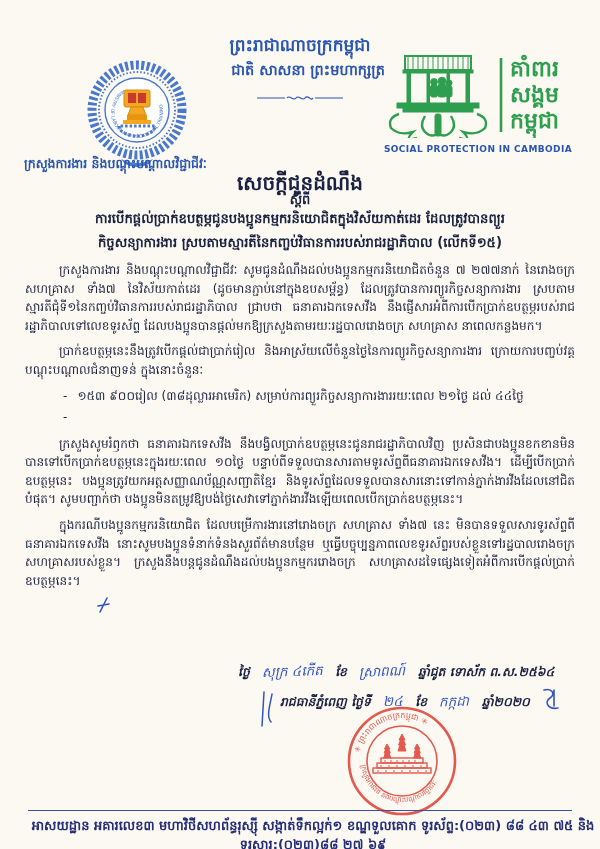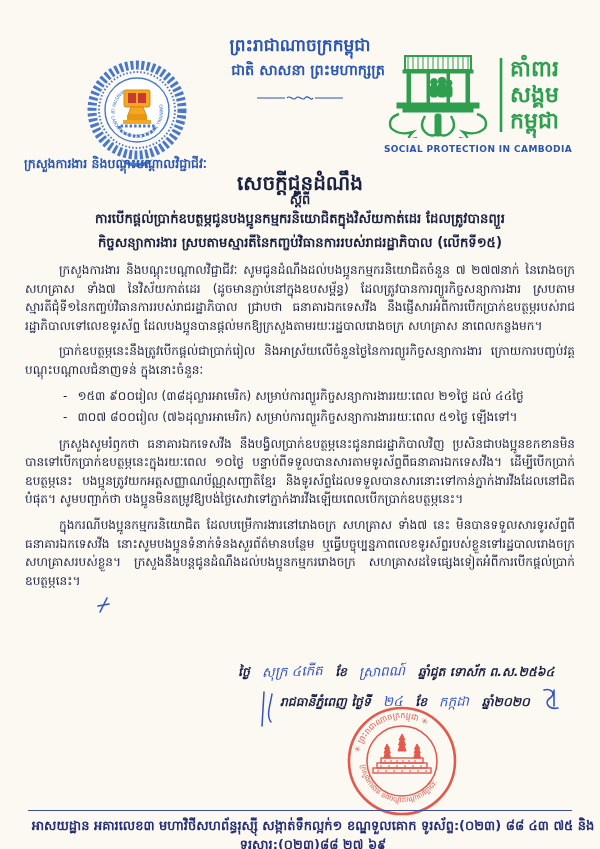--- a/index.html
+++ b/index.html
@@ -118,21 +118,20 @@
 <div class="abs" id="body">
   <p>ក្រសួងការងារ និងបណ្ដុះបណ្ដាលវិជ្ជាជីវៈ សូមជូនដំណឹងដល់បងប្អូនកម្មករនិយោជិតចំនួន ៧ ២៧៧នាក់ នៃរោងចក្រ សហគ្រាស ទាំង៧ នៃវិស័យកាត់ដេរ (ដូចមានភ្ជាប់នៅក្នុងឧបសម្ព័ន្ធ) ដែលត្រូវបានការព្យួរកិច្ចសន្យាការងារ ស្របតាមស្មារតីជុំទី១នៃកញ្ចប់វិធានការរបស់រាជរដ្ឋាភិបាល ជ្រាបថា ធនាគារឯកទេសវីង នឹងផ្ញើសារអំពីការបើកប្រាក់ឧបត្ថម្ភរបស់រាជរដ្ឋាភិបាលទៅលេខទូរស័ព្ទ ដែលបងប្អូនបានផ្ដល់មកឱ្យក្រសួងតាមរយៈរដ្ឋបាលរោងចក្រ សហគ្រាស នាពេលកន្លងមក។</p>
   <p>ប្រាក់ឧបត្ថម្ភនេះនឹងត្រូវបើកផ្ដល់ជាប្រាក់រៀល និងអាស្រ័យលើចំនួនថ្ងៃនៃការព្យួរកិច្ចសន្យាការងារ ក្រោយការបញ្ចប់វគ្គបណ្ដុះបណ្ដាលជំនាញទន់ ក្នុងនោះចំនួនៈ</p>
   <div class="bullets">
     <div class="bullet-row">
       <span class="bullet-dash">-</span>
       <span>១៥៣ ៩០០រៀល (៣៨ដុល្លារអាមេរិក) សម្រាប់ការព្យួរកិច្ចសន្យាការងាររយៈពេល ២១ថ្ងៃ ដល់ ៤៤ថ្ងៃ</span>
     </div>
     <div class="bullet-row">
       <span class="bullet-dash">-</span>
-      <span>៣០៧ ៨០០រៀល (៧៦ដុល្លារអាមេរិក) សម្រាប់ការព្យួរកិច្ចសន្យាការងាររយៈពេល ៥១ថ្ងៃ ឡើងទៅ។</span>
     </div>
   </div>
   <p>ក្រសួងសូមរំឭកថា ធនាគារឯកទេសវីង នឹងបង្វិលប្រាក់ឧបត្ថម្ភនេះជូនរាជរដ្ឋាភិបាលវិញ ប្រសិនជាបងប្អូនខកខានមិនបានទៅបើកប្រាក់ឧបត្ថម្ភនេះក្នុងរយៈពេល ១០ថ្ងៃ បន្ទាប់ពីទទួលបានសារតាមទូរស័ព្ទពីធនាគារឯកទេសវីង។ ដើម្បីបើកប្រាក់ឧបត្ថម្ភនេះ បងប្អូនត្រូវយកអត្តសញ្ញាណប័ណ្ណសញ្ជាតិខ្មែរ និងទូរស័ព្ទដែលទទួលបានសារនោះទៅកាន់ភ្នាក់ងារវីងដែលនៅជិតបំផុត។ សូមបញ្ជាក់ថា បងប្អូនមិនតម្រូវឱ្យបង់ថ្លៃសេវាទៅភ្នាក់ងារវីងឡើយពេលបើកប្រាក់ឧបត្ថម្ភនេះ។</p>
   <p>ក្នុងករណីបងប្អូនកម្មករនិយោជិត ដែលបម្រើការងារនៅរោងចក្រ សហគ្រាស ទាំង៧ នេះ មិនបានទទួលសារទូរស័ព្ទពីធនាគារឯកទេសវីង នោះសូមបងប្អូនទំនាក់ទំនងសួរព័ត៌មានបន្ថែម ឬធ្វើបច្ចុប្បន្នភាពលេខទូរស័ព្ទរបស់ខ្លួនទៅរដ្ឋបាលរោងចក្រ សហគ្រាសរបស់ខ្លួន។ ក្រសួងនឹងបន្តជូនដំណឹងដល់បងប្អូនកម្មកររោងចក្រ សហគ្រាសដទៃផ្សេងទៀតអំពីការបើកផ្ដល់ប្រាក់ឧបត្ថម្ភនេះ។</p>
   <p><span class="tickmark"><svg width="13" height="16" viewBox="0 0 13 16">
           <path d="M3,15 L10,1 M1,9 L12,7" stroke="#3353c6" stroke-width="1.6" fill="none" stroke-linecap="round"></path>
         </svg></span></p>
 </div>
 
 <div class="abs" id="date-block">

